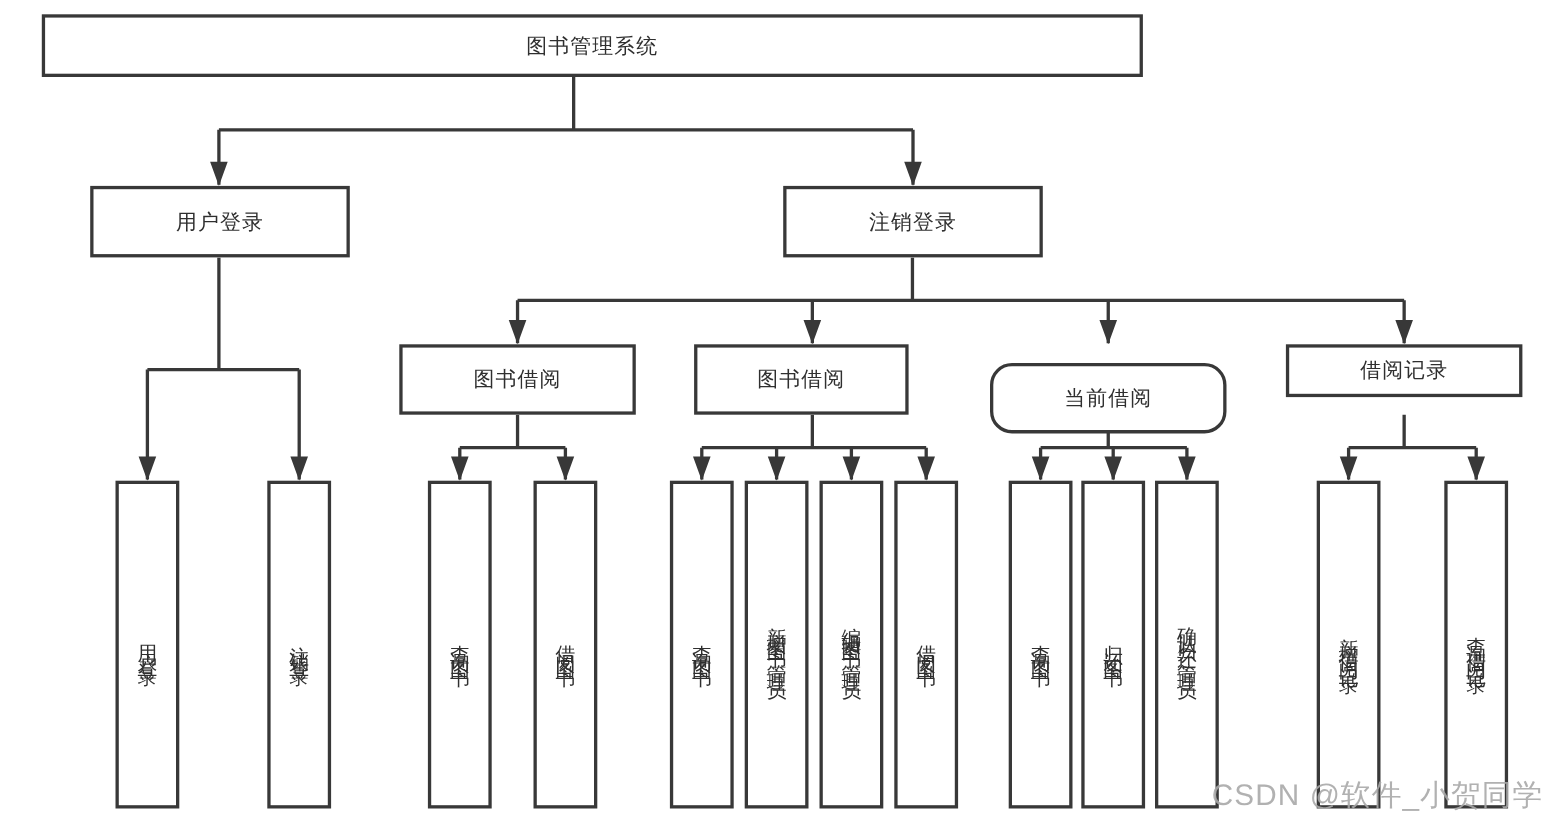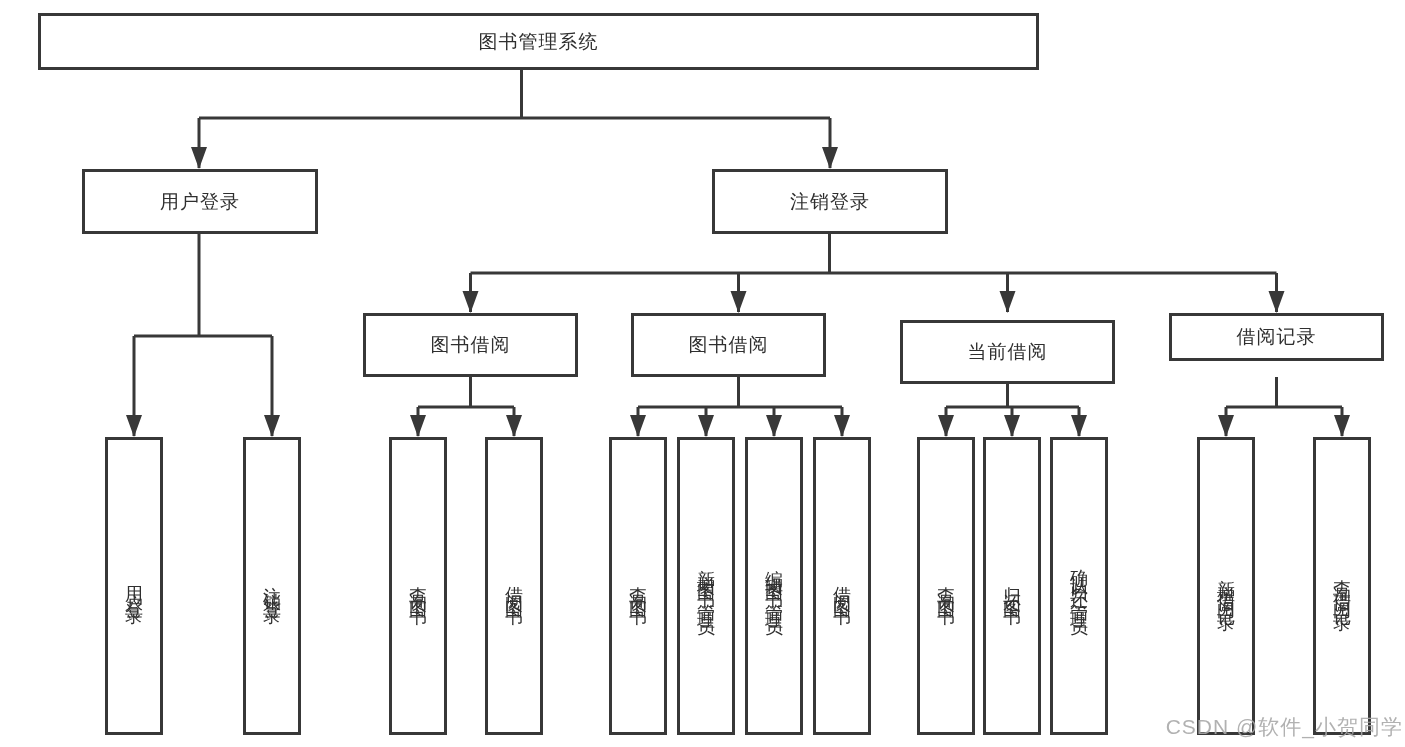--- a/index.html
+++ b/index.html
@@ -35,21 +35,21 @@
   .node.v {
     writing-mode: vertical-rl;
     font-size: 18px;
     letter-spacing: 7px;
     line-height: 1;
   }
   .watermark {
     position: absolute;
     right: 2px;
     bottom: 6px;
-    font-size: 21px;
+    font-size: 27px;
     color: #a9a9a9;
     opacity: 0.9;
     letter-spacing: 1px;
     white-space: nowrap;
     z-index: 5;
   }
 </style>
 </head>
 <body>
 
@@ -86,21 +86,21 @@
     </g>
   </svg>
 
   <div class="node h" style="left:38px; top:13px; width:1001px; height:57px;">图书管理系统</div>
 
   <div class="node h" style="left:82px; top:169px; width:236px; height:65px;">用户登录</div>
   <div class="node h" style="left:712px; top:169px; width:236px; height:65px;">注销登录</div>
 
   <div class="node h" style="left:363px; top:313px; width:215px; height:64px;">图书借阅</div>
   <div class="node h" style="left:631px; top:313px; width:195px; height:64px;">图书借阅</div>
-  <div class="node h" style="left:900px; top:320px; width:215px; height:64px;">当前借阅</div>
+  <div class="node h" style="left:900px; top:330px; width:215px; height:64px;border-radius:20px;">当前借阅</div>
   <div class="node h" style="left:1169px; top:313px; width:215px; height:48px;">借阅记录</div>
 
   <div class="node v" style="left:105px; top:437px; width:58px; height:298px;">用户登录</div>
   <div class="node v" style="left:243px; top:437px; width:58px; height:298px;">注销登录</div>
 
   <div class="node v" style="left:389px; top:437px; width:58px; height:298px;">查询图书</div>
   <div class="node v" style="left:485px; top:437px; width:58px; height:298px;">借阅图书</div>
 
   <div class="node v" style="left:609px; top:437px; width:58px; height:298px;">查询图书</div>
   <div class="node v" style="left:677px; top:437px; width:58px; height:298px;">新增图书（管理员）</div>

